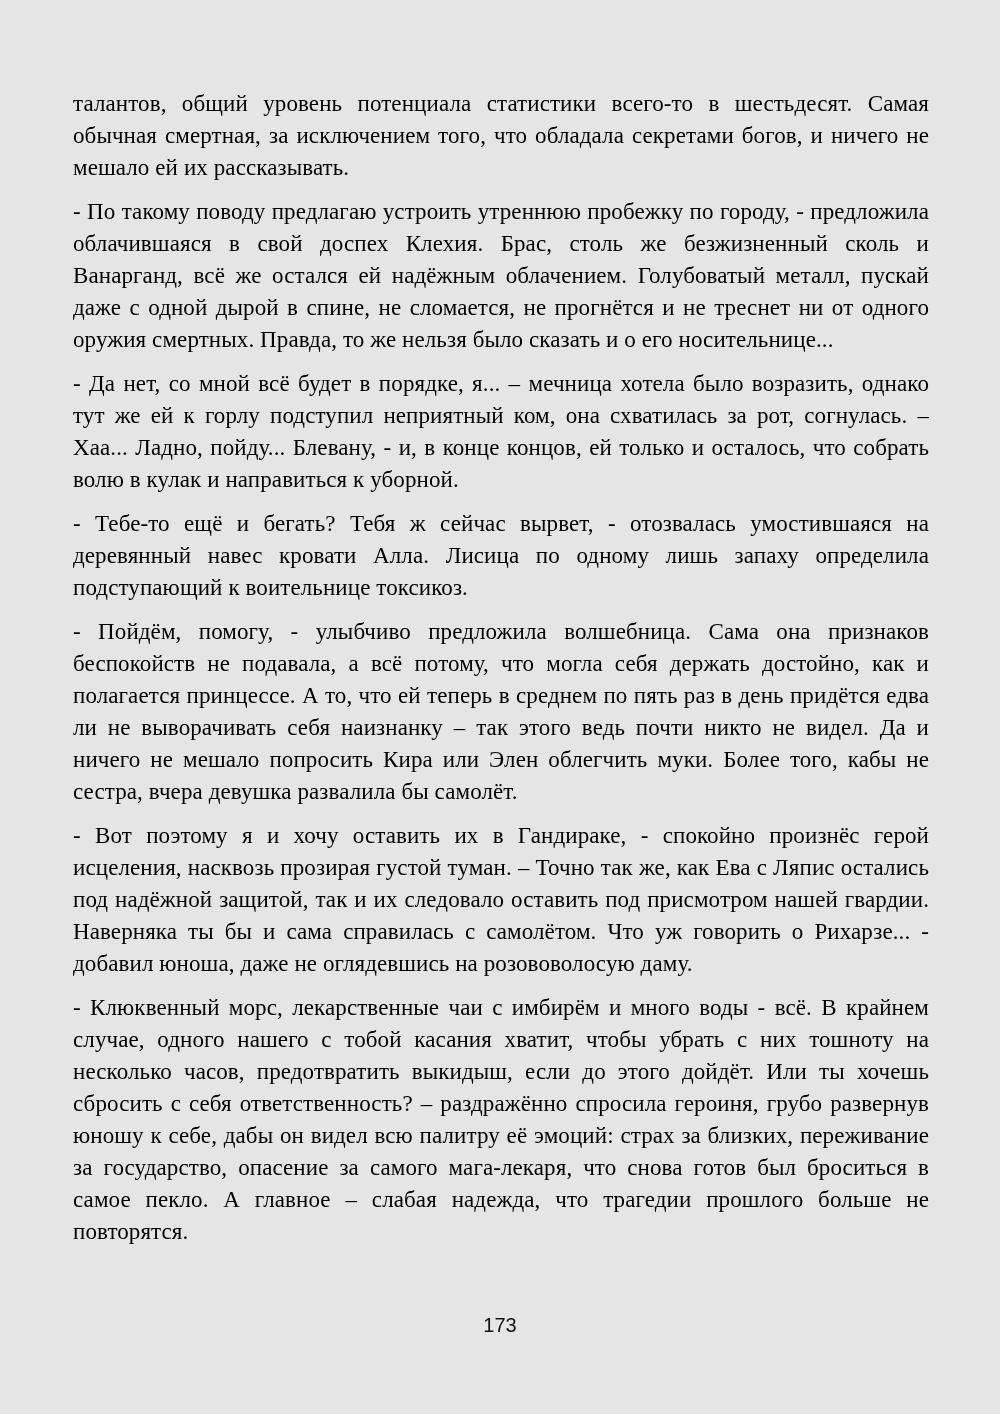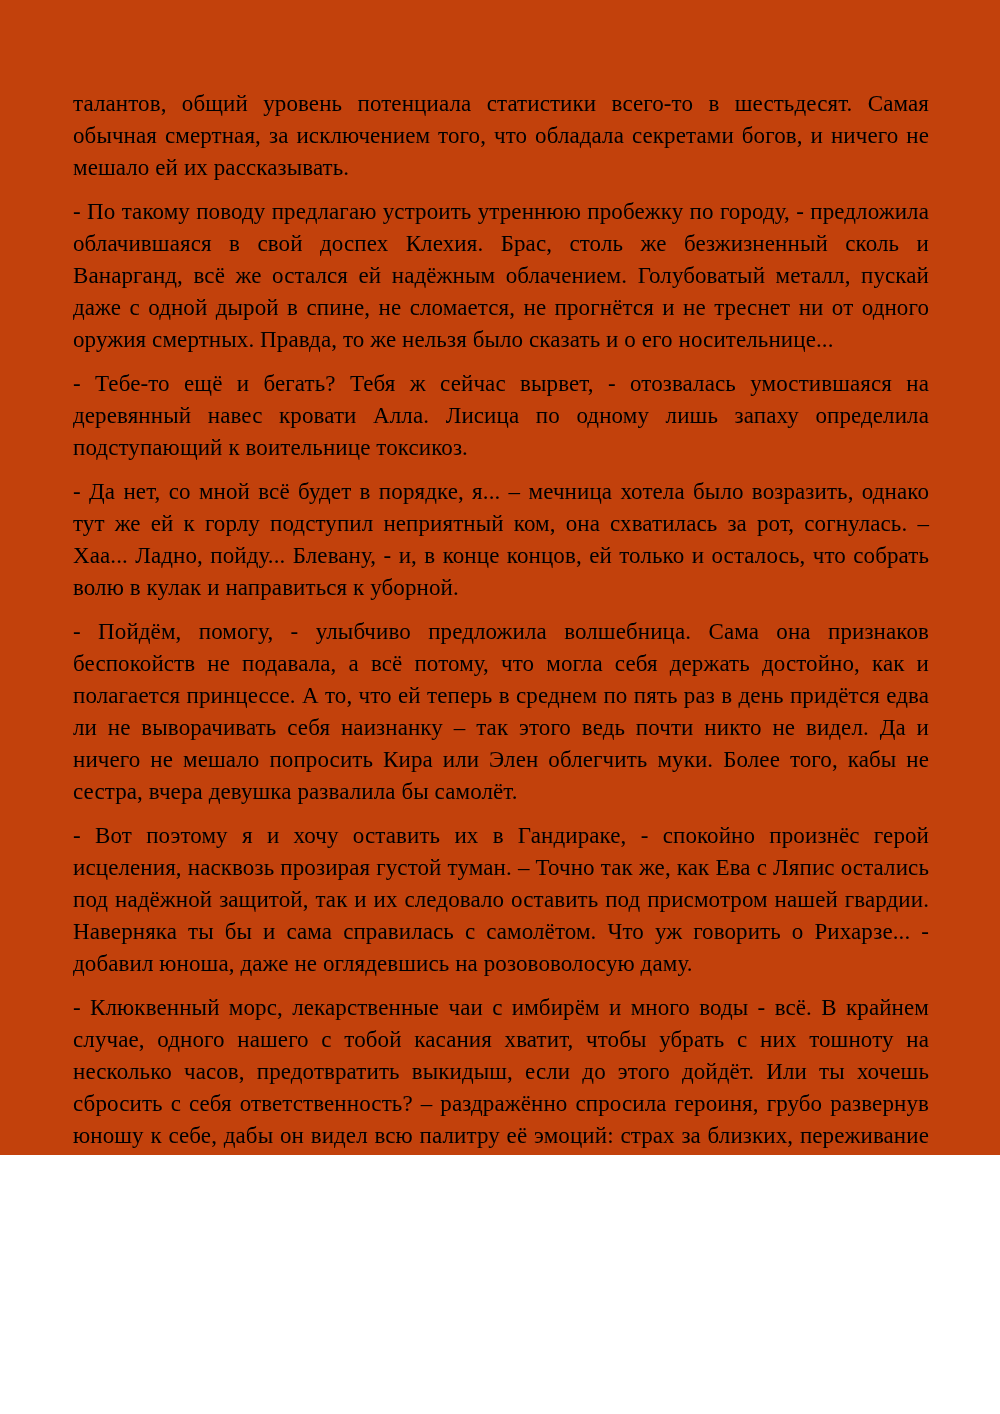--- a/index.html
+++ b/index.html
@@ -3,22 +3,22 @@
 <meta charset="utf-8">
 <style>
   html, body {
     margin: 0;
     padding: 0;
     background: #ffffff;
   }
   .page {
     position: relative;
     width: 1000px;
-    height: 1155px;
-    background: #c2410c;
+    height: 1414px;
+    background: #e5e5e5;
     overflow: hidden;
   }
   .text-block {
     position: absolute;
     left: 73px;
     top: 88px;
     width: 856px;
     font-family: "Liberation Serif", "DejaVu Serif", serif;
     font-size: 23px;
     line-height: 32px;
@@ -46,20 +46,20 @@
     color: #111111;
   }
 </style>
 </head>
 <body>
 
 <div class="page">
   <div class="text-block">
     <p>талантов, общий уровень потенциала статистики всего-то в шестьдесят. Самая обычная смертная, за исключением того, что обладала секретами богов, и ничего не мешало ей их рассказывать.</p>
     <p>- По такому поводу предлагаю устроить утреннюю пробежку по городу, - предложила облачившаяся в свой доспех Клехия. Брас, столь же безжизненный сколь и Ванарганд, всё же остался ей надёжным облачением. Голубоватый металл, пускай даже с одной дырой в спине, не сломается, не прогнётся и не треснет ни от одного оружия смертных. Правда, то же нельзя было сказать и о его носительнице...</p>
+    <p>- Да нет, со мной всё будет в порядке, я... – мечница хотела было возразить, однако тут же ей к горлу подступил неприятный ком, она схватилась за рот, согнулась. – Хаа... Ладно, пойду... Блевану, - и, в конце концов, ей только и осталось, что собрать волю в кулак и направиться к уборной.</p>
     <p>- Тебе-то ещё и бегать? Тебя ж сейчас вырвет, - отозвалась умостившаяся на деревянный навес кровати Алла. Лисица по одному лишь запаху определила подступающий к воительнице токсикоз.</p>
-    <p>- Да нет, со мной всё будет в порядке, я... – мечница хотела было возразить, однако тут же ей к горлу подступил неприятный ком, она схватилась за рот, согнулась. – Хаа... Ладно, пойду... Блевану, - и, в конце концов, ей только и осталось, что собрать волю в кулак и направиться к уборной.</p>
     <p>- Пойдём, помогу, - улыбчиво предложила волшебница. Сама она признаков беспокойств не подавала, а всё потому, что могла себя держать достойно, как и полагается принцессе. А то, что ей теперь в среднем по пять раз в день придётся едва ли не выворачивать себя наизнанку – так этого ведь почти никто не видел. Да и ничего не мешало попросить Кира или Элен облегчить муки. Более того, кабы не сестра, вчера девушка развалила бы самолёт.</p>
     <p>- Вот поэтому я и хочу оставить их в Гандираке, - спокойно произнёс герой исцеления, насквозь прозирая густой туман. – Точно так же, как Ева с Ляпис остались под надёжной защитой, так и их следовало оставить под присмотром нашей гвардии. Наверняка ты бы и сама справилась с самолётом. Что уж говорить о Рихарзе... - добавил юноша, даже не оглядевшись на розововолосую даму.</p>
     <p>- Клюквенный морс, лекарственные чаи с имбирём и много воды - всё. В крайнем случае, одного нашего с тобой касания хватит, чтобы убрать с них тошноту на несколько часов, предотвратить выкидыш, если до этого дойдёт. Или ты хочешь сбросить с себя ответственность? – раздражённо спросила героиня, грубо развернув юношу к себе, дабы он видел всю палитру её эмоций: страх за близких, переживание за государство, опасение за самого мага-лекаря, что снова готов был броситься в самое пекло. А главное – слабая надежда, что трагедии прошлого больше не повторятся.</p>
   </div>
   <div class="page-number">173</div>
 </div>
 
 </body></html>

